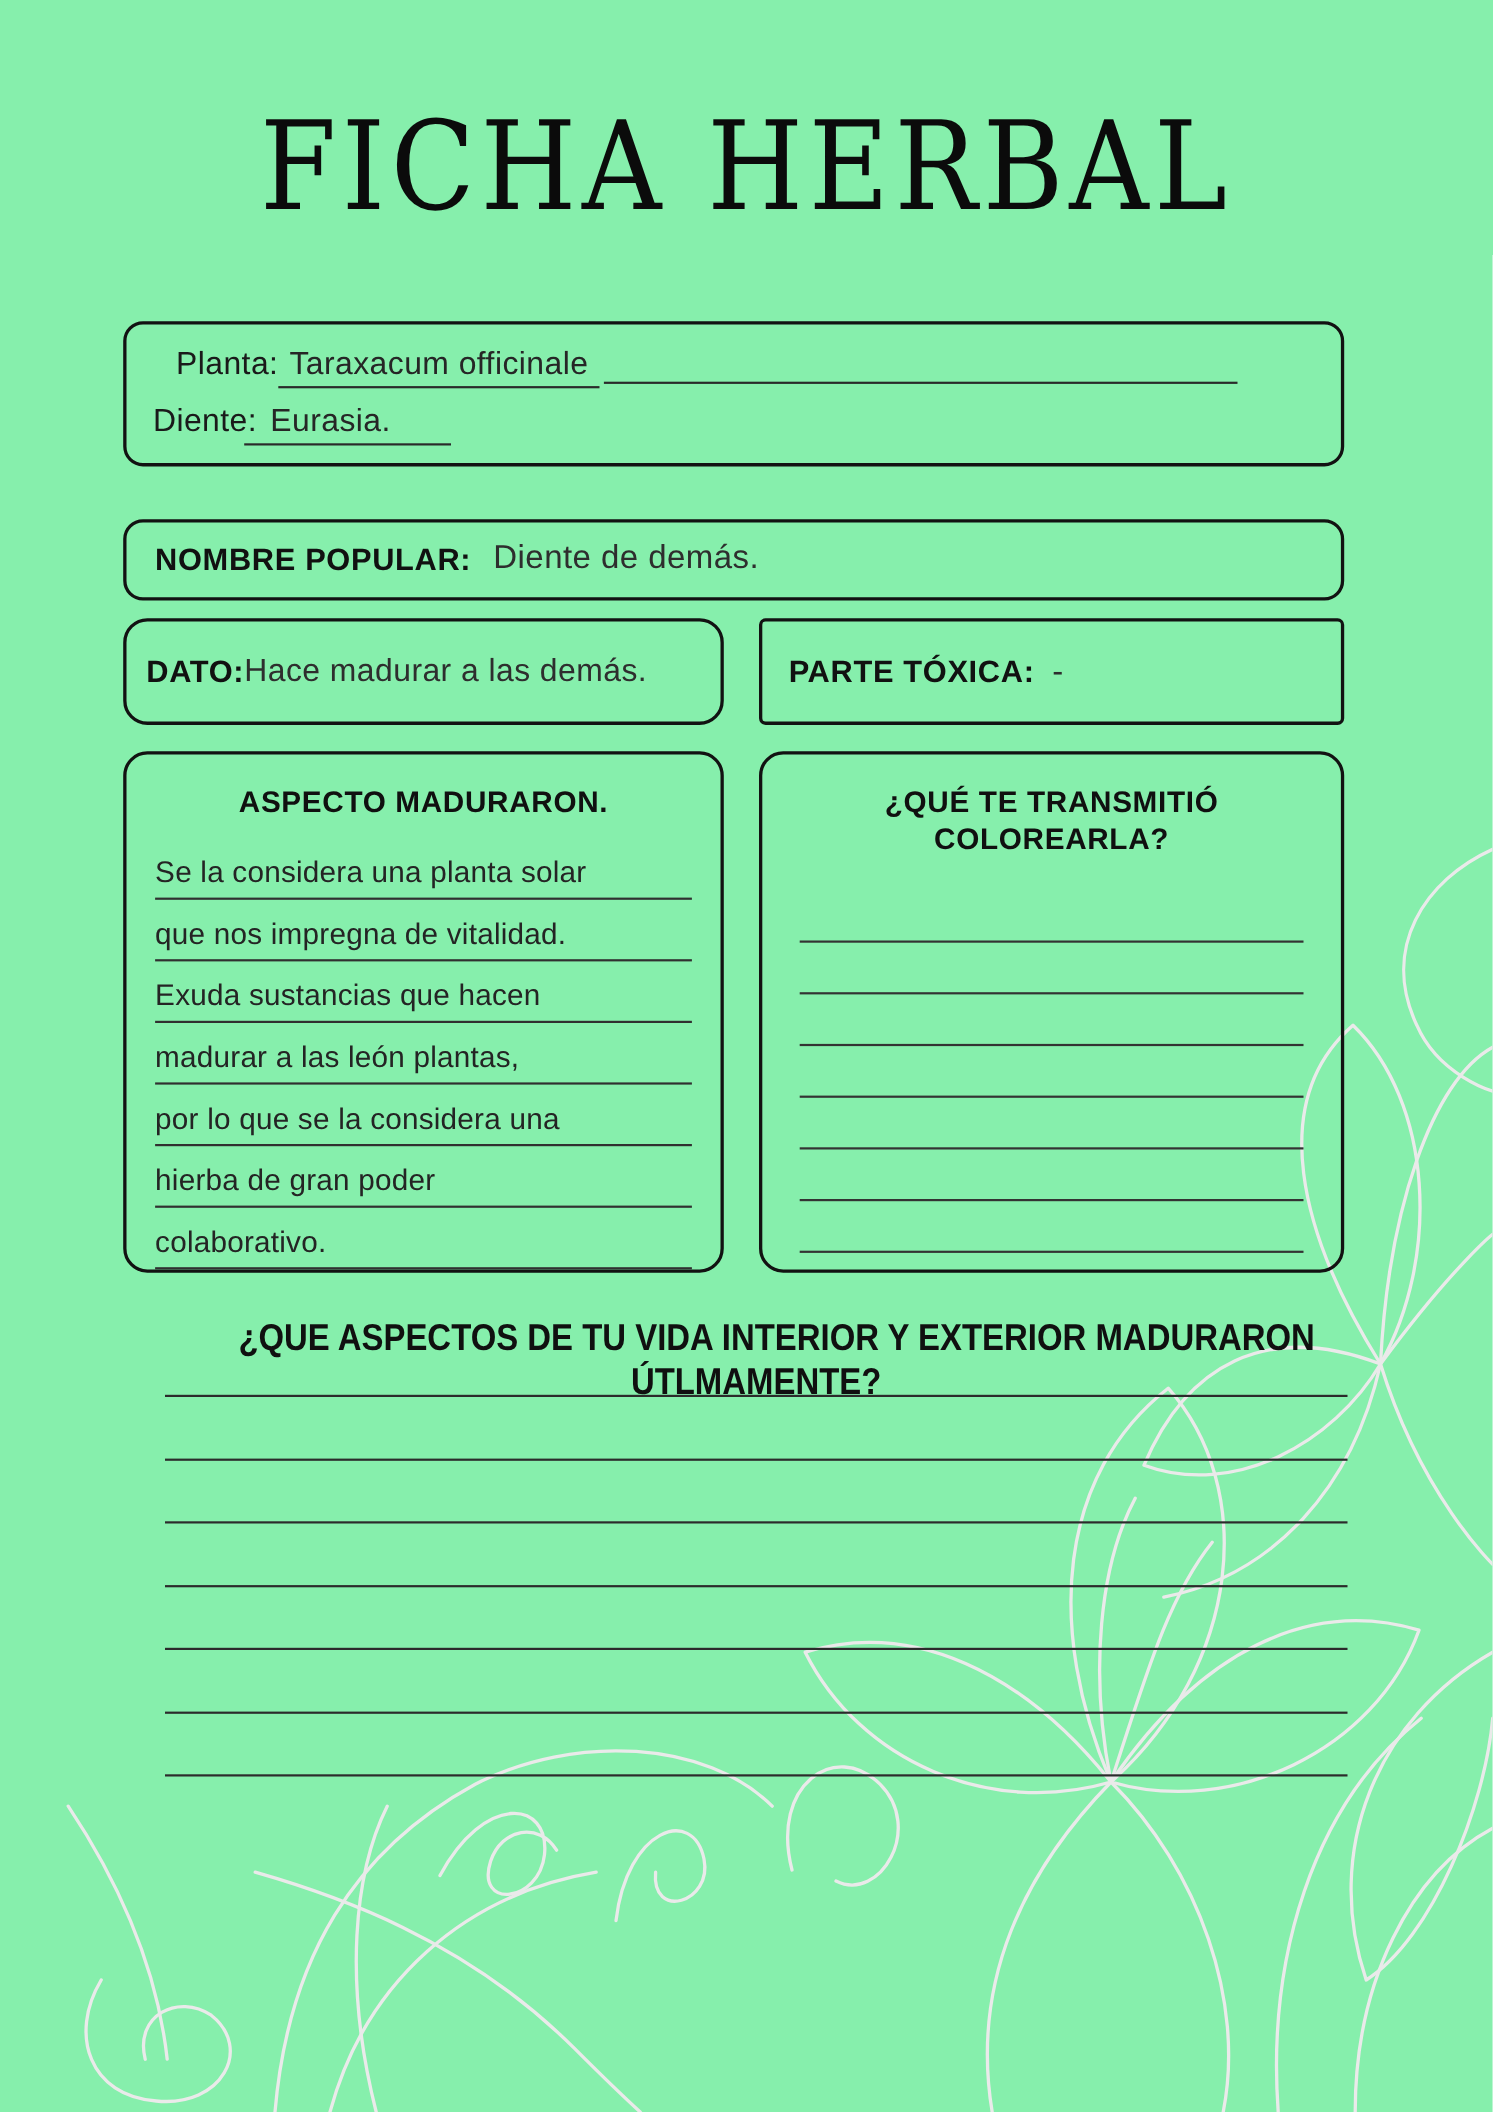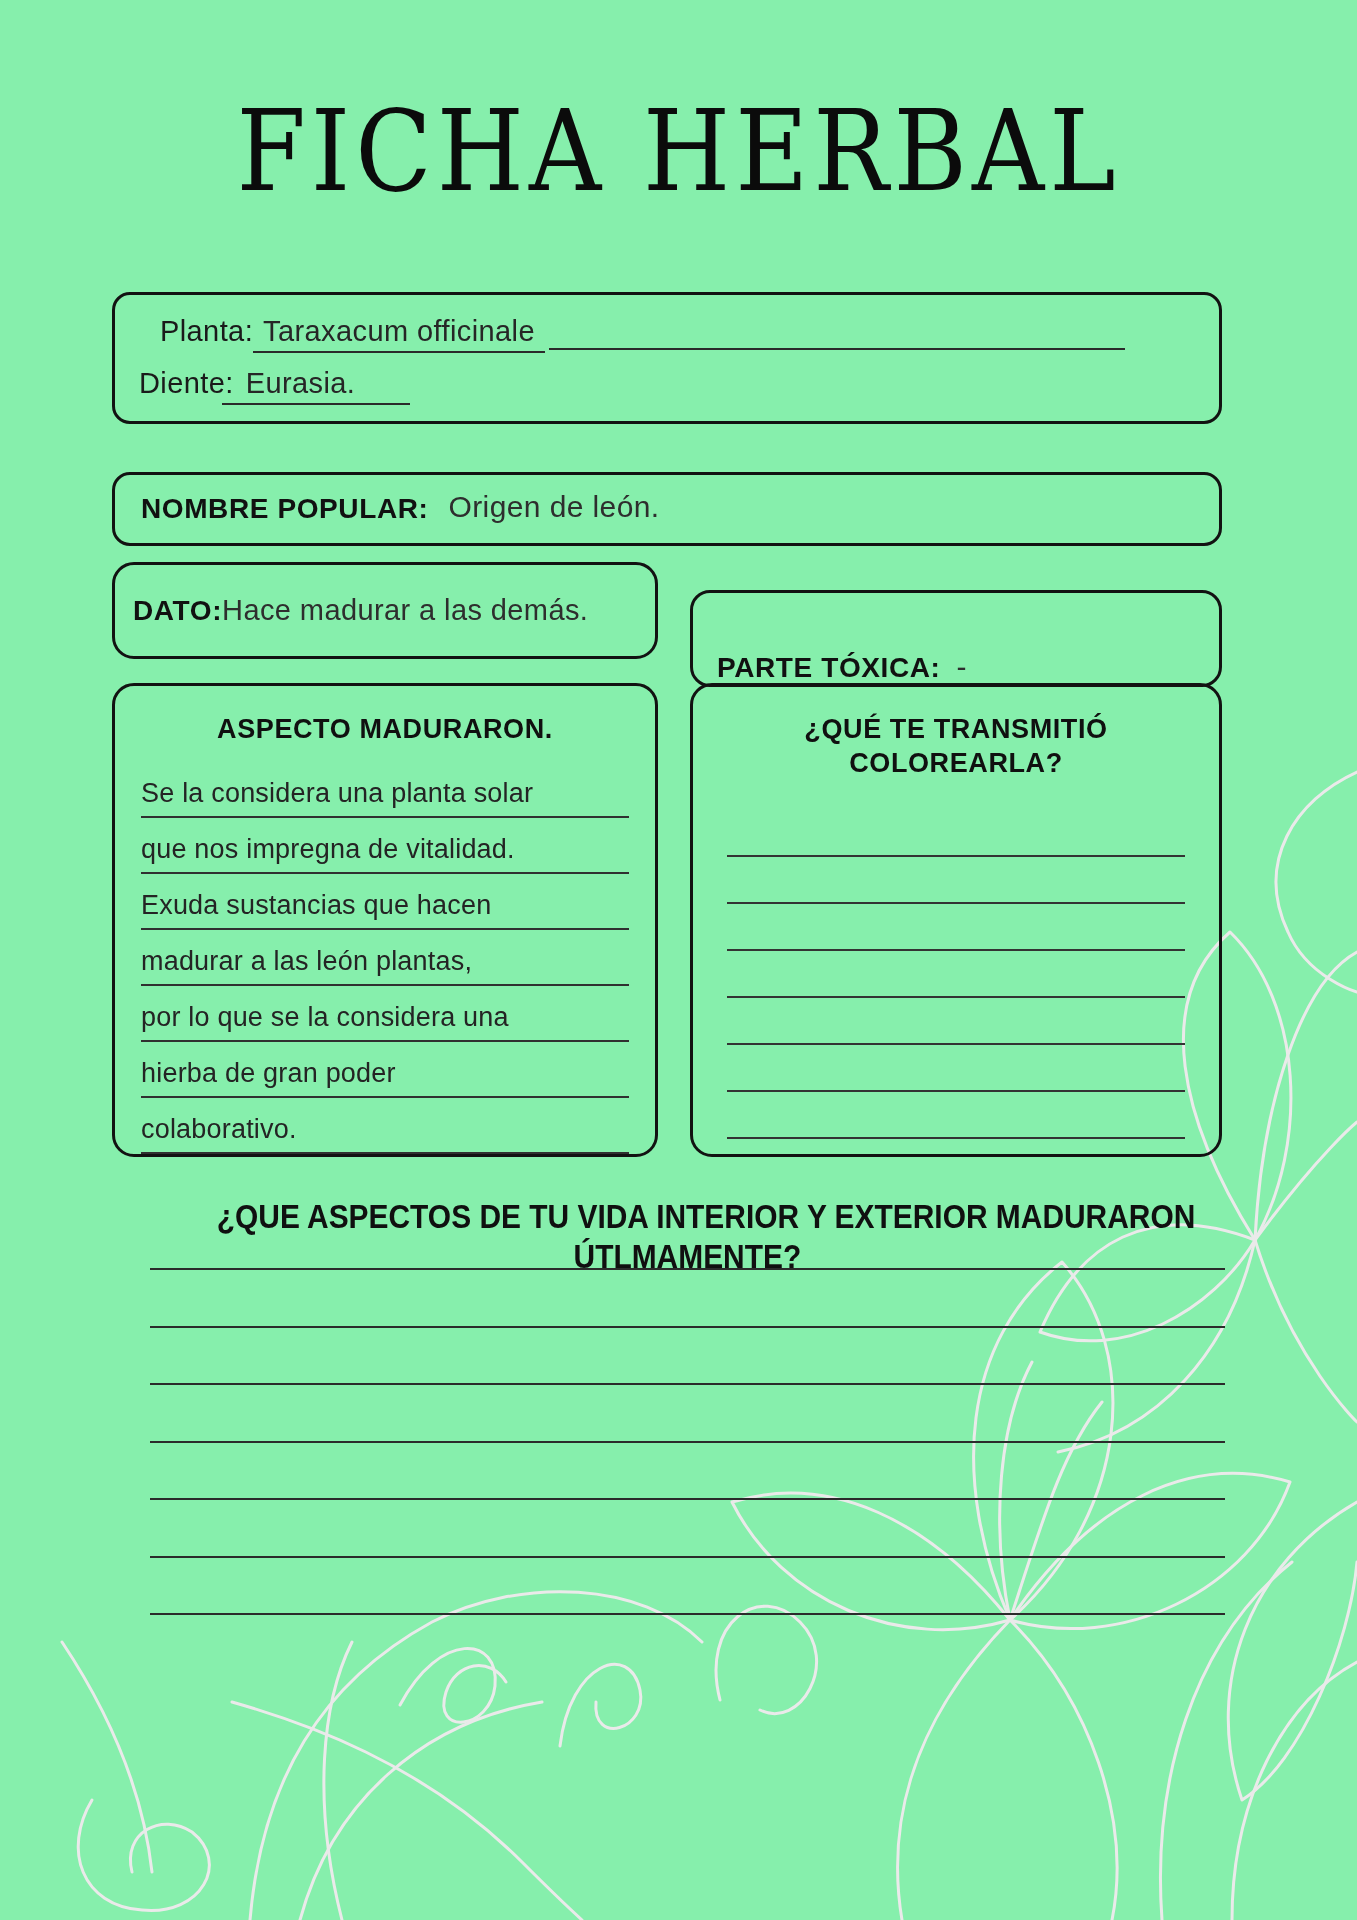--- a/index.html
+++ b/index.html
@@ -34,21 +34,21 @@
 
   
   .box-nombre{left:112px;top:472px;width:1110px;height:74px;display:flex;align-items:center;padding:0 26px;}
   .bold-label{font-size:28px;font-weight:700;letter-spacing:.6px;color:#111;}
   .plain-value{font-size:30px;color:#2e2e2e;letter-spacing:.4px;}
   .box-nombre .plain-value{margin-left:20px;position:relative;top:-2px;}
 
   
   .box-dato{left:112px;top:562px;width:546px;height:97px;display:flex;align-items:center;padding:0 18px;border-radius:22px;}
   .box-dato .plain-value{font-size:29px;}
-  .box-toxica{left:690px;top:590px;width:532px;height:97px;display:flex;align-items:flex-end;padding:0 24px;border-radius:20px;}
+  .box-toxica{left:690px;top:562px;width:532px;height:97px;display:flex;align-items:center;padding:0 24px;border-radius:6px;}
   .box-toxica .plain-value{margin-left:16px;}
 
   
   .box-aspecto{left:112px;top:683px;width:546px;height:474px;border-radius:22px;padding:26px 26px 0 26px;}
   .box-heading{text-align:center;font-size:27px;font-weight:700;letter-spacing:.6px;color:#101010;line-height:34px;}
   .written-lines{margin-top:16px;}
   .written-line{
     height:47px;border-bottom:2.5px solid #303030;
     font-size:27px;color:#242424;letter-spacing:.2px;
     display:flex;align-items:flex-end;padding-bottom:7px;white-space:nowrap;overflow:visible;
@@ -125,21 +125,21 @@
         <span class="fill-line"></span>
       </div>
       <div class="row row-origen">
         <span class="field-label">Diente:</span>
         <span class="u-value origen-value">Eurasia.</span>
       </div>
     </div>
 
     <div class="box box-nombre">
       <span class="bold-label">NOMBRE POPULAR:</span>
-      <span class="plain-value">Origen de león.</span>
+      <span class="plain-value">Diente de demás.</span>
     </div>
 
     <div class="box box-dato">
       <span class="bold-label">DATO:</span>
       <span class="plain-value">Hace madurar a las demás.</span>
     </div>
 
     <div class="box box-toxica">
       <span class="bold-label">PARTE TÓXICA:</span>
       <span class="plain-value">-</span>

